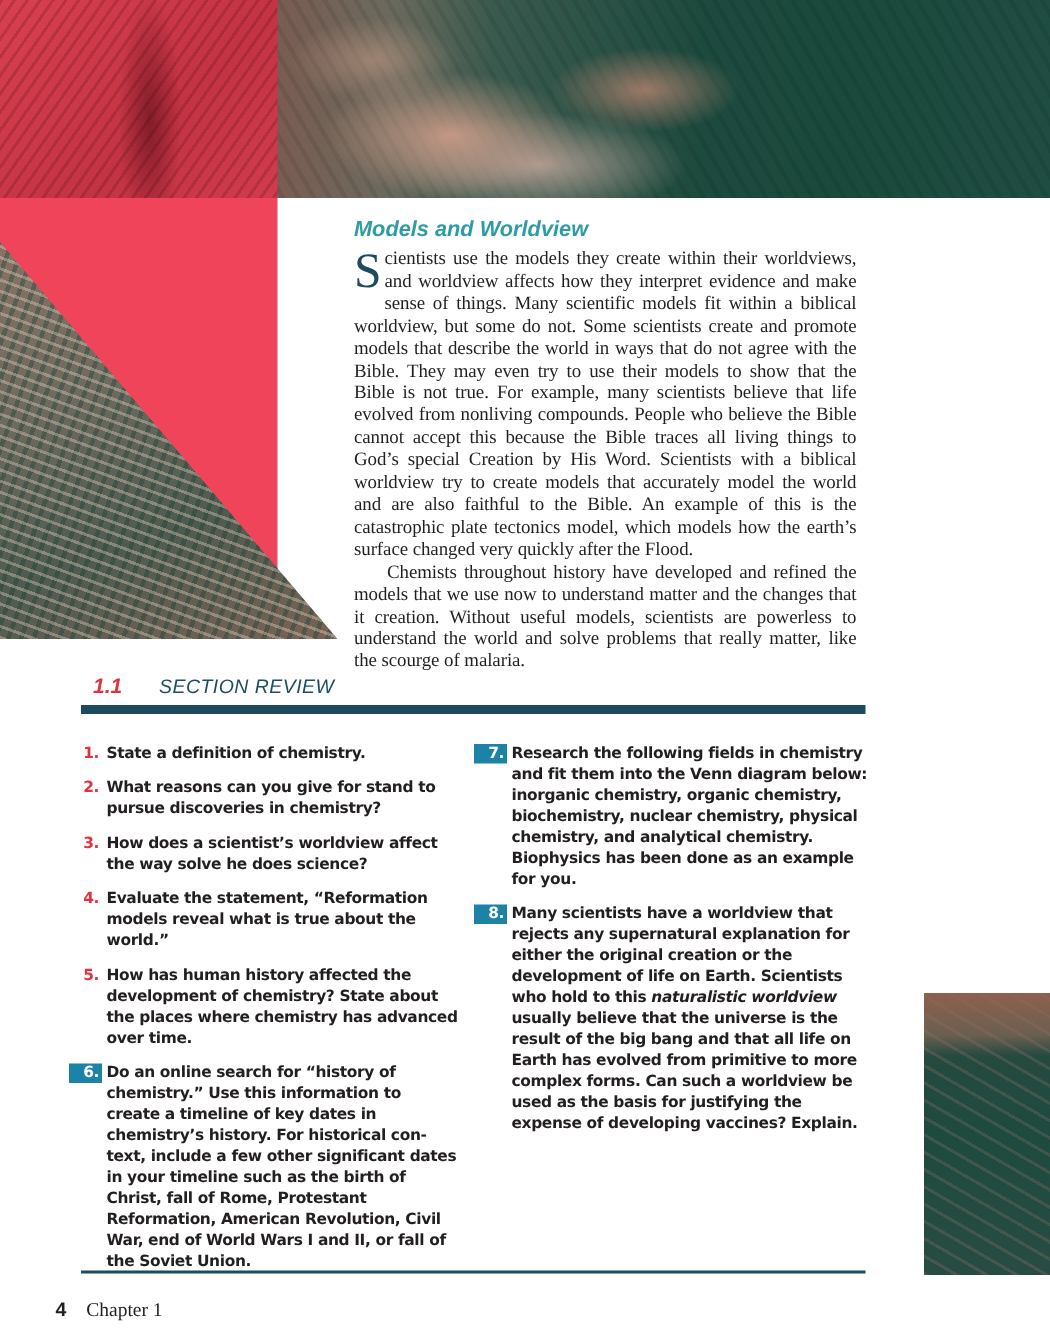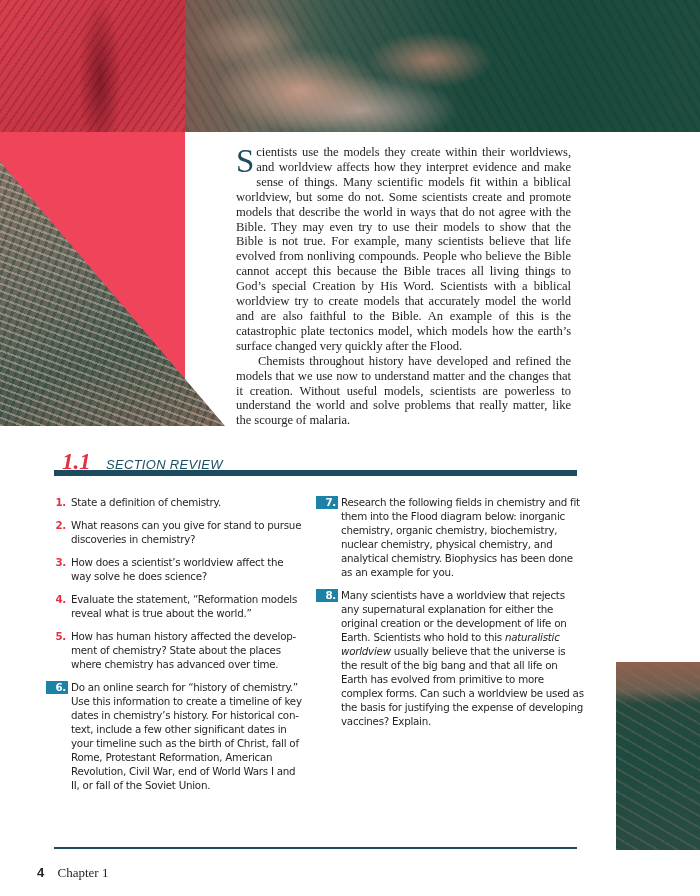--- a/index.html
+++ b/index.html
@@ -57,39 +57,39 @@
   }
   .intro p.indent { text-indent: 22px; }
   .dropcap {
     float: left; font-size: 33px; line-height: 28px; color: #1e4b5e; margin: 2px 2px 0 0;
     font-family: "Liberation Serif", serif;
   }
 
   
   .review-head { position: absolute; left: 62px; top: 449px; display: flex; align-items: baseline; }
   .review-num {
-    font-family: Liberation Serif, serif; font-style: italic; font-weight: bold; color: #e3323f; font-size: 23px;
+    font-family: Liberation Sans, sans-serif; font-style: italic; font-weight: bold; color: #e3323f; font-size: 14px;
     width: 44px;
   }
   .review-title {
     font-family: "Liberation Sans", sans-serif; font-style: italic; color: #1b4e63; font-size: 13px; letter-spacing: 0.3px;
   }
   .review-rule { position: absolute; left: 54px; top: 470px; width: 523px; height: 6px; background: #1b4b5d; }
 
   
   .col { position: absolute; font-family: "DejaVu Sans", sans-serif; font-size: 10.3px; line-height: 14px; color: #231f20; }
   .col-left { left: 56px; top: 495px; width: 250px; }
   .col-right { left: 326px; top: 495px; width: 258px; }
   .q { display: flex; margin-bottom: 9px; letter-spacing: -0.25px; }
   .q .n { width: 18px; flex: none; font-weight: bold; color: #e3323f; text-align: right; margin-right: 5px; margin-left: -8px; }
   .q .n.box {
     background: #1c83a6; color: #ffffff; text-align: right; padding-right: 2px; height: 13px; line-height: 13px;
     margin-left: -10px; width: 20px; margin-right: 3px; margin-top: 1px;
   }
-  .q .t { flex: 1; }
+  .q .t { flex: 1; font-weight: bold; }
   .q em { font-style: italic; }
 
   
   .venn { position: relative; height: 110px; margin: 4px 0 10px 0; }
   .venn svg { position: absolute; left: 0; top: 0; }
 
   
   .footer-rule { position: absolute; left: 54px; top: 847px; width: 523px; height: 2px; background: #1b4b5d; }
   .footer { position: absolute; left: 37px; top: 865px; font-size: 13px; font-family: "Liberation Serif", serif; }
   .footer .pg { font-family: "Liberation Sans", sans-serif; font-weight: bold; margin-right: 10px; }
@@ -98,20 +98,21 @@
 <body>
 
 <div class="banner">
   <div class="banner-red"></div>
 </div>
 <div class="left-red"></div>
 <div class="left-terrain"></div>
 <div class="right-terrain"></div>
 
 <section class="intro">
+  <h2>Models and Worldview</h2>
   <p><span class="dropcap">S</span><span>cientists use the models they create within their worldviews, and worldview affects how they interpret evidence and make sense of things. Many scientific models fit within a biblical worldview, but some do not. Some scientists create and promote models that describe the world in ways that do not agree with the Bible. They may even try to use their models to show that the Bible is not true. For example, many scientists believe that life evolved from nonliving compounds. People who believe the Bible cannot accept this because the Bible traces all living things to God’s special Creation by His Word. Scientists with a biblical worldview try to create models that accurately model the world and are also faithful to the Bible. An example of this is the catastrophic plate tectonics model, which models how the earth’s surface changed very quickly after the Flood.</span></p>
   <p class="indent">Chemists throughout history have developed and refined the models that we use now to understand matter and the changes that it creation. Without useful models, scientists are powerless to under­stand the world and solve problems that really matter, like the scourge of malaria.</p>
 </section>
 
 <div class="review-head">
   <span class="review-num">1.1</span>
   <span class="review-title">SECTION REVIEW</span>
 </div>
 <div class="review-rule"></div>
 
@@ -138,21 +139,21 @@
   </div>
   <div class="q">
     <span class="n box">6.</span>
     <span class="t">Do an online search for “history of chemistry.” Use this information to create a timeline of key dates in chemistry’s history. For historical con­text, include a few other significant dates in your timeline such as the birth of Christ, fall of Rome, Protestant Reformation, American Revolution, Civil War, end of World Wars I and II, or fall of the Soviet Union.</span>
   </div>
 </div>
 
 <div class="col col-right">
   <div class="q">
     <span class="n box">7.</span>
-    <span class="t">Research the following fields in chemistry and fit them into the Flood diagram below: inorganic chemistry, organic chemistry, biochemistry, nuclear chemistry, physical chemistry, and analytical chemistry. Biophysics has been done as an exam­ple for you.</span>
+    <span class="t">Research the following fields in chemistry and fit them into the Venn diagram below: inorganic chemistry, organic chemistry, biochemistry, nuclear chemistry, physical chemistry, and analytical chemistry. Biophysics has been done as an exam­ple for you.</span>
   </div>
 
 
   <div class="q">
     <span class="n box">8.</span>
     <span class="t"><span>Many scientists have a worldview that rejects any supernatural explanation for either the original creation or the development of life on Earth. Scientists who hold to this </span><em>naturalistic worldview</em><span> usually believe that the universe is the result of the big bang and that all life on Earth has evolved from primitive to more complex forms. Can such a worldview be used as the basis for justifying the expense of developing vaccines? Explain.</span></span>
   </div>
 </div>
 
 <div class="footer-rule"></div>

